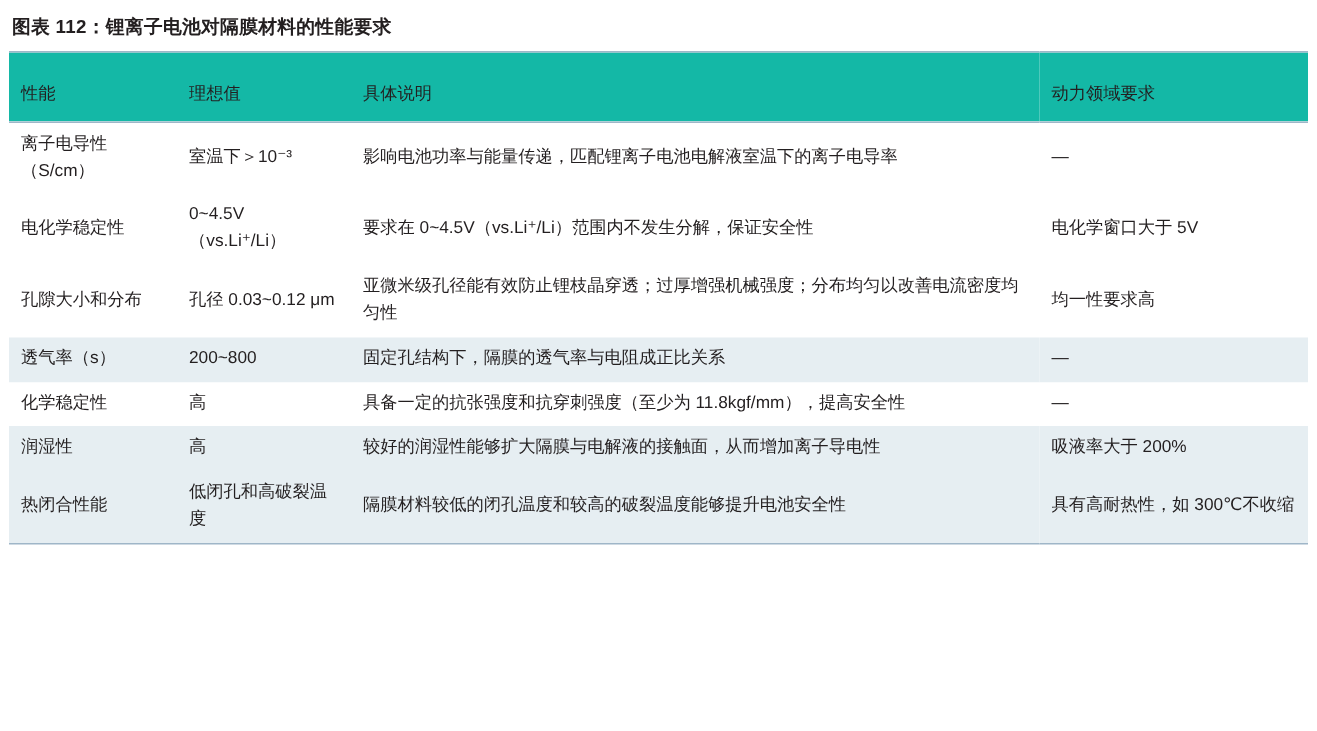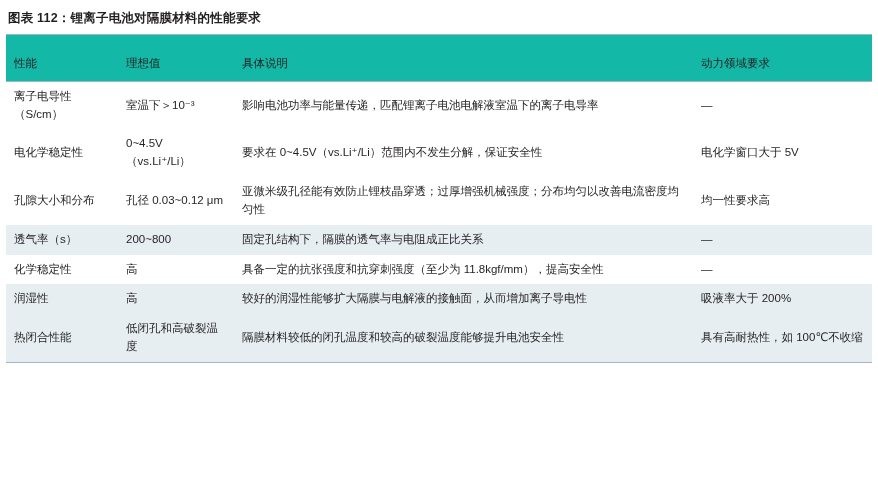--- a/index.html
+++ b/index.html
@@ -131,18 +131,18 @@
         <tr class="shade">
           <td class="col1">润湿性</td>
           <td class="col2">高</td>
           <td class="col3">较好的润湿性能够扩大隔膜与电解液的接触面，从而增加离子导电性</td>
           <td class="col4">吸液率大于 200%</td>
         </tr>
         <tr class="shade">
           <td class="col1">热闭合性能</td>
           <td class="col2">低闭孔和高破裂温度</td>
           <td class="col3">隔膜材料较低的闭孔温度和较高的破裂温度能够提升电池安全性</td>
-          <td class="col4">具有高耐热性，如 100℃不收缩</td>
+          <td class="col4">具有高耐热性，如 300℃不收缩</td>
         </tr>
       </tbody>
   </table>
 
 </div>
 
 </body></html>

